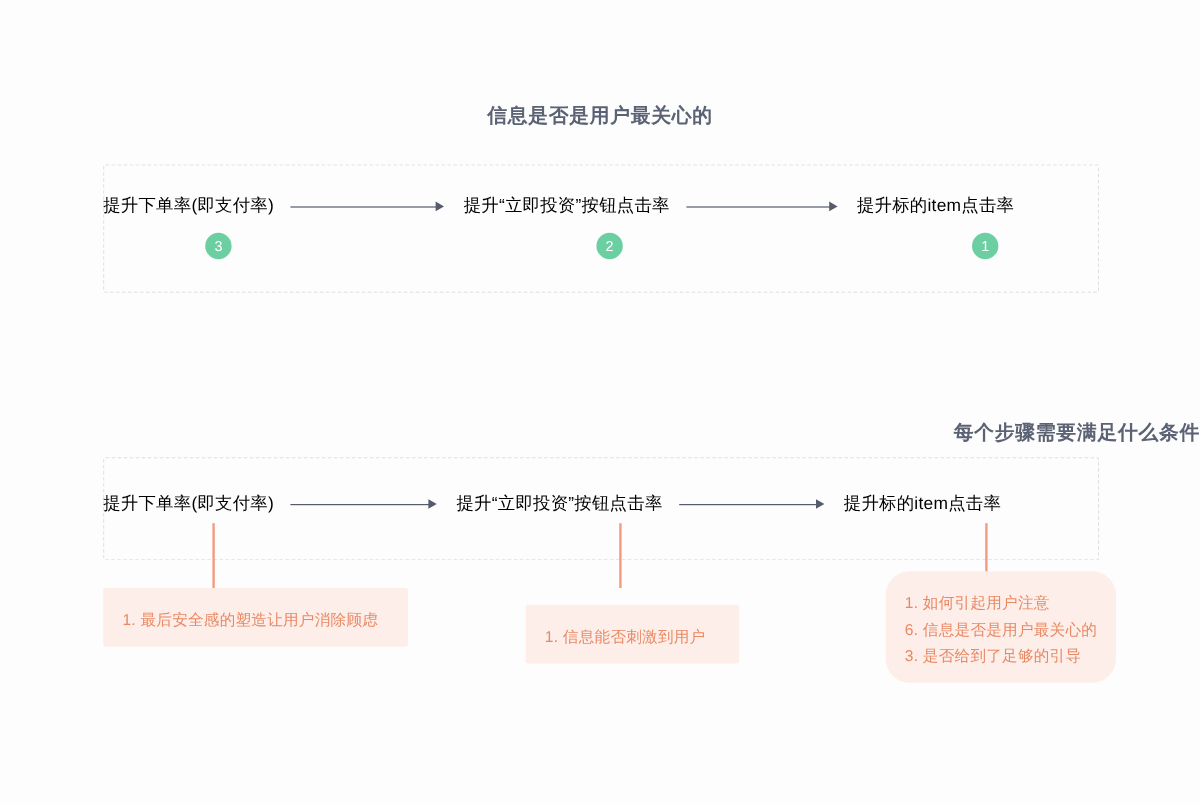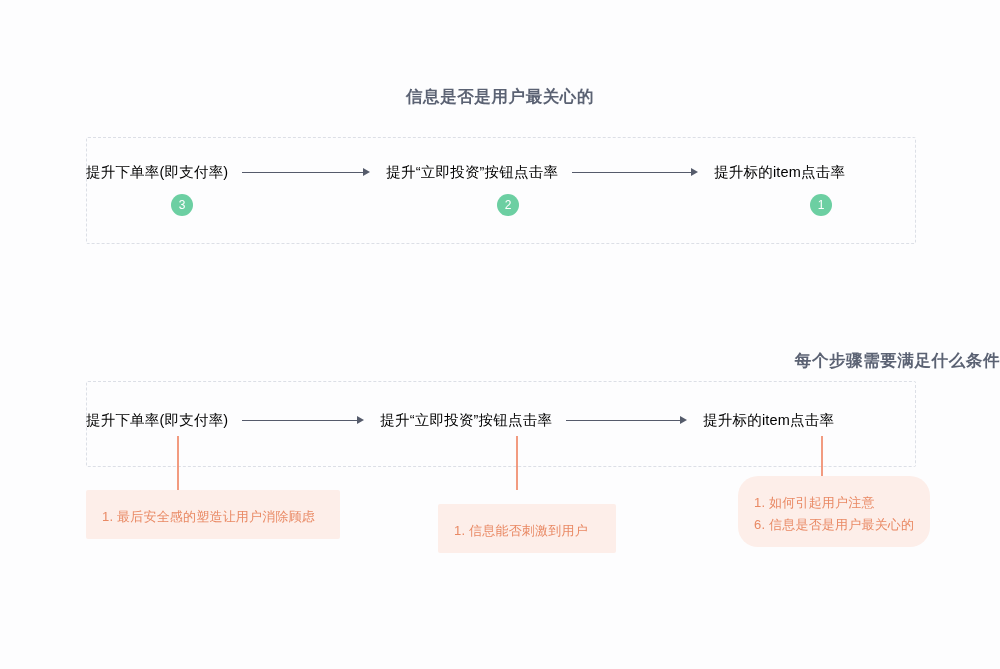--- a/index.html
+++ b/index.html
@@ -197,15 +197,16 @@
     <div class="cond-item">1. 最后安全感的塑造让用户消除顾虑</div>
   </div>
 
   <div class="cond-box" id="cond-box-2">
     <div class="cond-item">1. 信息能否刺激到用户</div>
   </div>
 
   <div class="cond-box" id="cond-box-3">
     <div class="cond-item">1. 如何引起用户注意</div>
     <div class="cond-item">6. 信息是否是用户最关心的</div>
+    <div class="cond-item">3. 是否给到了足够的引导</div>
   </div>
 
 </div>
 
 </body></html>

